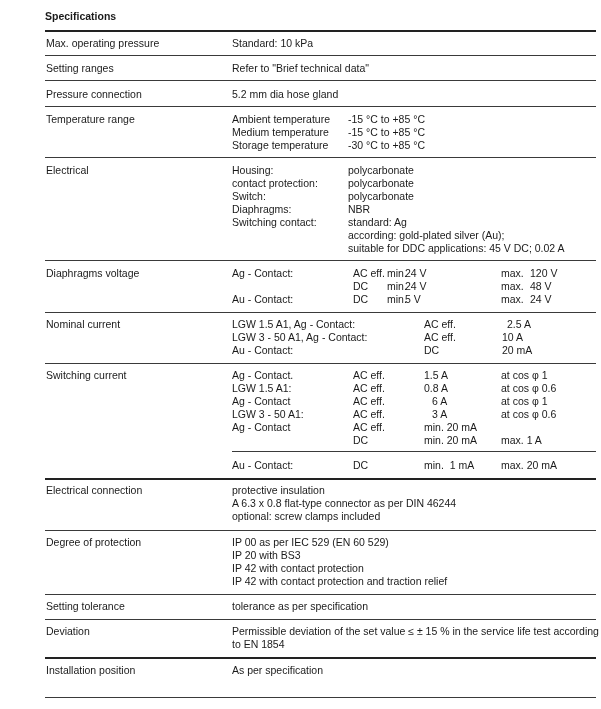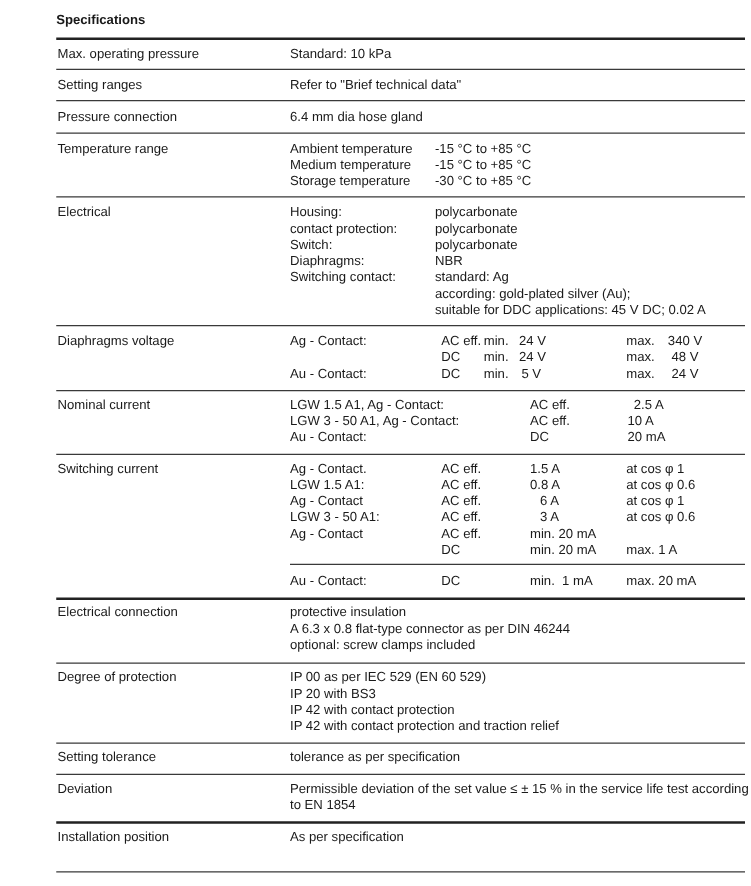--- a/index.html
+++ b/index.html
@@ -8,21 +8,21 @@
     font-family: "Liberation Sans", sans-serif; font-size: 10.5px; color: #1a1a1a;
   }
   .title {
     position: absolute; left: 45px; top: 10px; font-weight: bold; font-size: 10.5px;
   }
   .hr { position: absolute; left: 45px; width: 551px; height: 0; border-top: 1.5px solid #3a3a3a; }
   .hr.dark { border-top: 2px solid #222; }
   .hr.sub { left: 232px; width: 364px; }
   .label { position: absolute; left: 46px; }
   .cell { position: absolute; line-height: 13px; white-space: nowrap; }
-  .r { text-align: center; }
+  .r { text-align: left; }
 </style>
 </head>
 <body>
 
 <div class="title">Specifications</div>
 
 <div class="hr dark" style="top:30px"></div>
 <div class="hr" style="top:55px"></div>
 <div class="hr" style="top:80px"></div>
 <div class="hr" style="top:106px"></div>
@@ -38,21 +38,21 @@
 <div class="hr dark" style="top:657px"></div>
 <div class="hr" style="top:697px"></div>
 
 <div class="cell label" style="top:37px">Max. operating pressure</div>
 <div class="cell" style="left:232px;top:37px">Standard: 10 kPa</div>
 
 <div class="cell label" style="top:62px">Setting ranges</div>
 <div class="cell" style="left:232px;top:62px">Refer to "Brief technical data"</div>
 
 <div class="cell label" style="top:88px">Pressure connection</div>
-<div class="cell" style="left:232px;top:88px">6.4 mm dia hose gland</div>
+<div class="cell" style="left:232px;top:88px">5.2 mm dia hose gland</div>
 
 <div class="cell label" style="top:113px">Temperature range</div>
 <div class="cell" style="left:232px;top:113px">Ambient temperature</div>
 <div class="cell" style="left:348px;top:113px">-15 °C to +85 °C</div>
 <div class="cell" style="left:232px;top:126px">Medium temperature</div>
 <div class="cell" style="left:348px;top:126px">-15 °C to +85 °C</div>
 <div class="cell" style="left:232px;top:139px">Storage temperature</div>
 <div class="cell" style="left:348px;top:139px">-30 °C to +85 °C</div>
 
 <div class="cell label" style="top:164px">Electrical</div>
@@ -68,21 +68,21 @@
 <div class="cell" style="left:348px;top:216px">standard: Ag</div>
 <div class="cell" style="left:348px;top:229px">according: gold-plated silver (Au);</div>
 <div class="cell" style="left:348px;top:242px">suitable for DDC applications: 45 V DC; 0.02 A</div>
 
 <div class="cell label" style="top:267px">Diaphragms voltage</div>
 <div class="cell" style="left:232px;top:267px">Ag - Contact:</div>
 <div class="cell" style="left:353px;top:267px">AC eff.</div>
 <div class="cell" style="left:387px;top:267px">min.</div>
 <div class="cell r" style="left:405px;width:42px;top:267px">24 V</div>
 <div class="cell" style="left:501px;top:267px">max.</div>
-<div class="cell r" style="left:530px;width:36px;top:267px">340 V</div>
+<div class="cell r" style="left:530px;width:36px;top:267px">120 V</div>
 
 <div class="cell" style="left:353px;top:280px">DC</div>
 <div class="cell" style="left:387px;top:280px">min.</div>
 <div class="cell r" style="left:405px;width:42px;top:280px">24 V</div>
 <div class="cell" style="left:501px;top:280px">max.</div>
 <div class="cell r" style="left:530px;width:36px;top:280px">48 V</div>
 
 <div class="cell" style="left:232px;top:293px">Au - Contact:</div>
 <div class="cell" style="left:353px;top:293px">DC</div>
 <div class="cell" style="left:387px;top:293px">min.</div>

